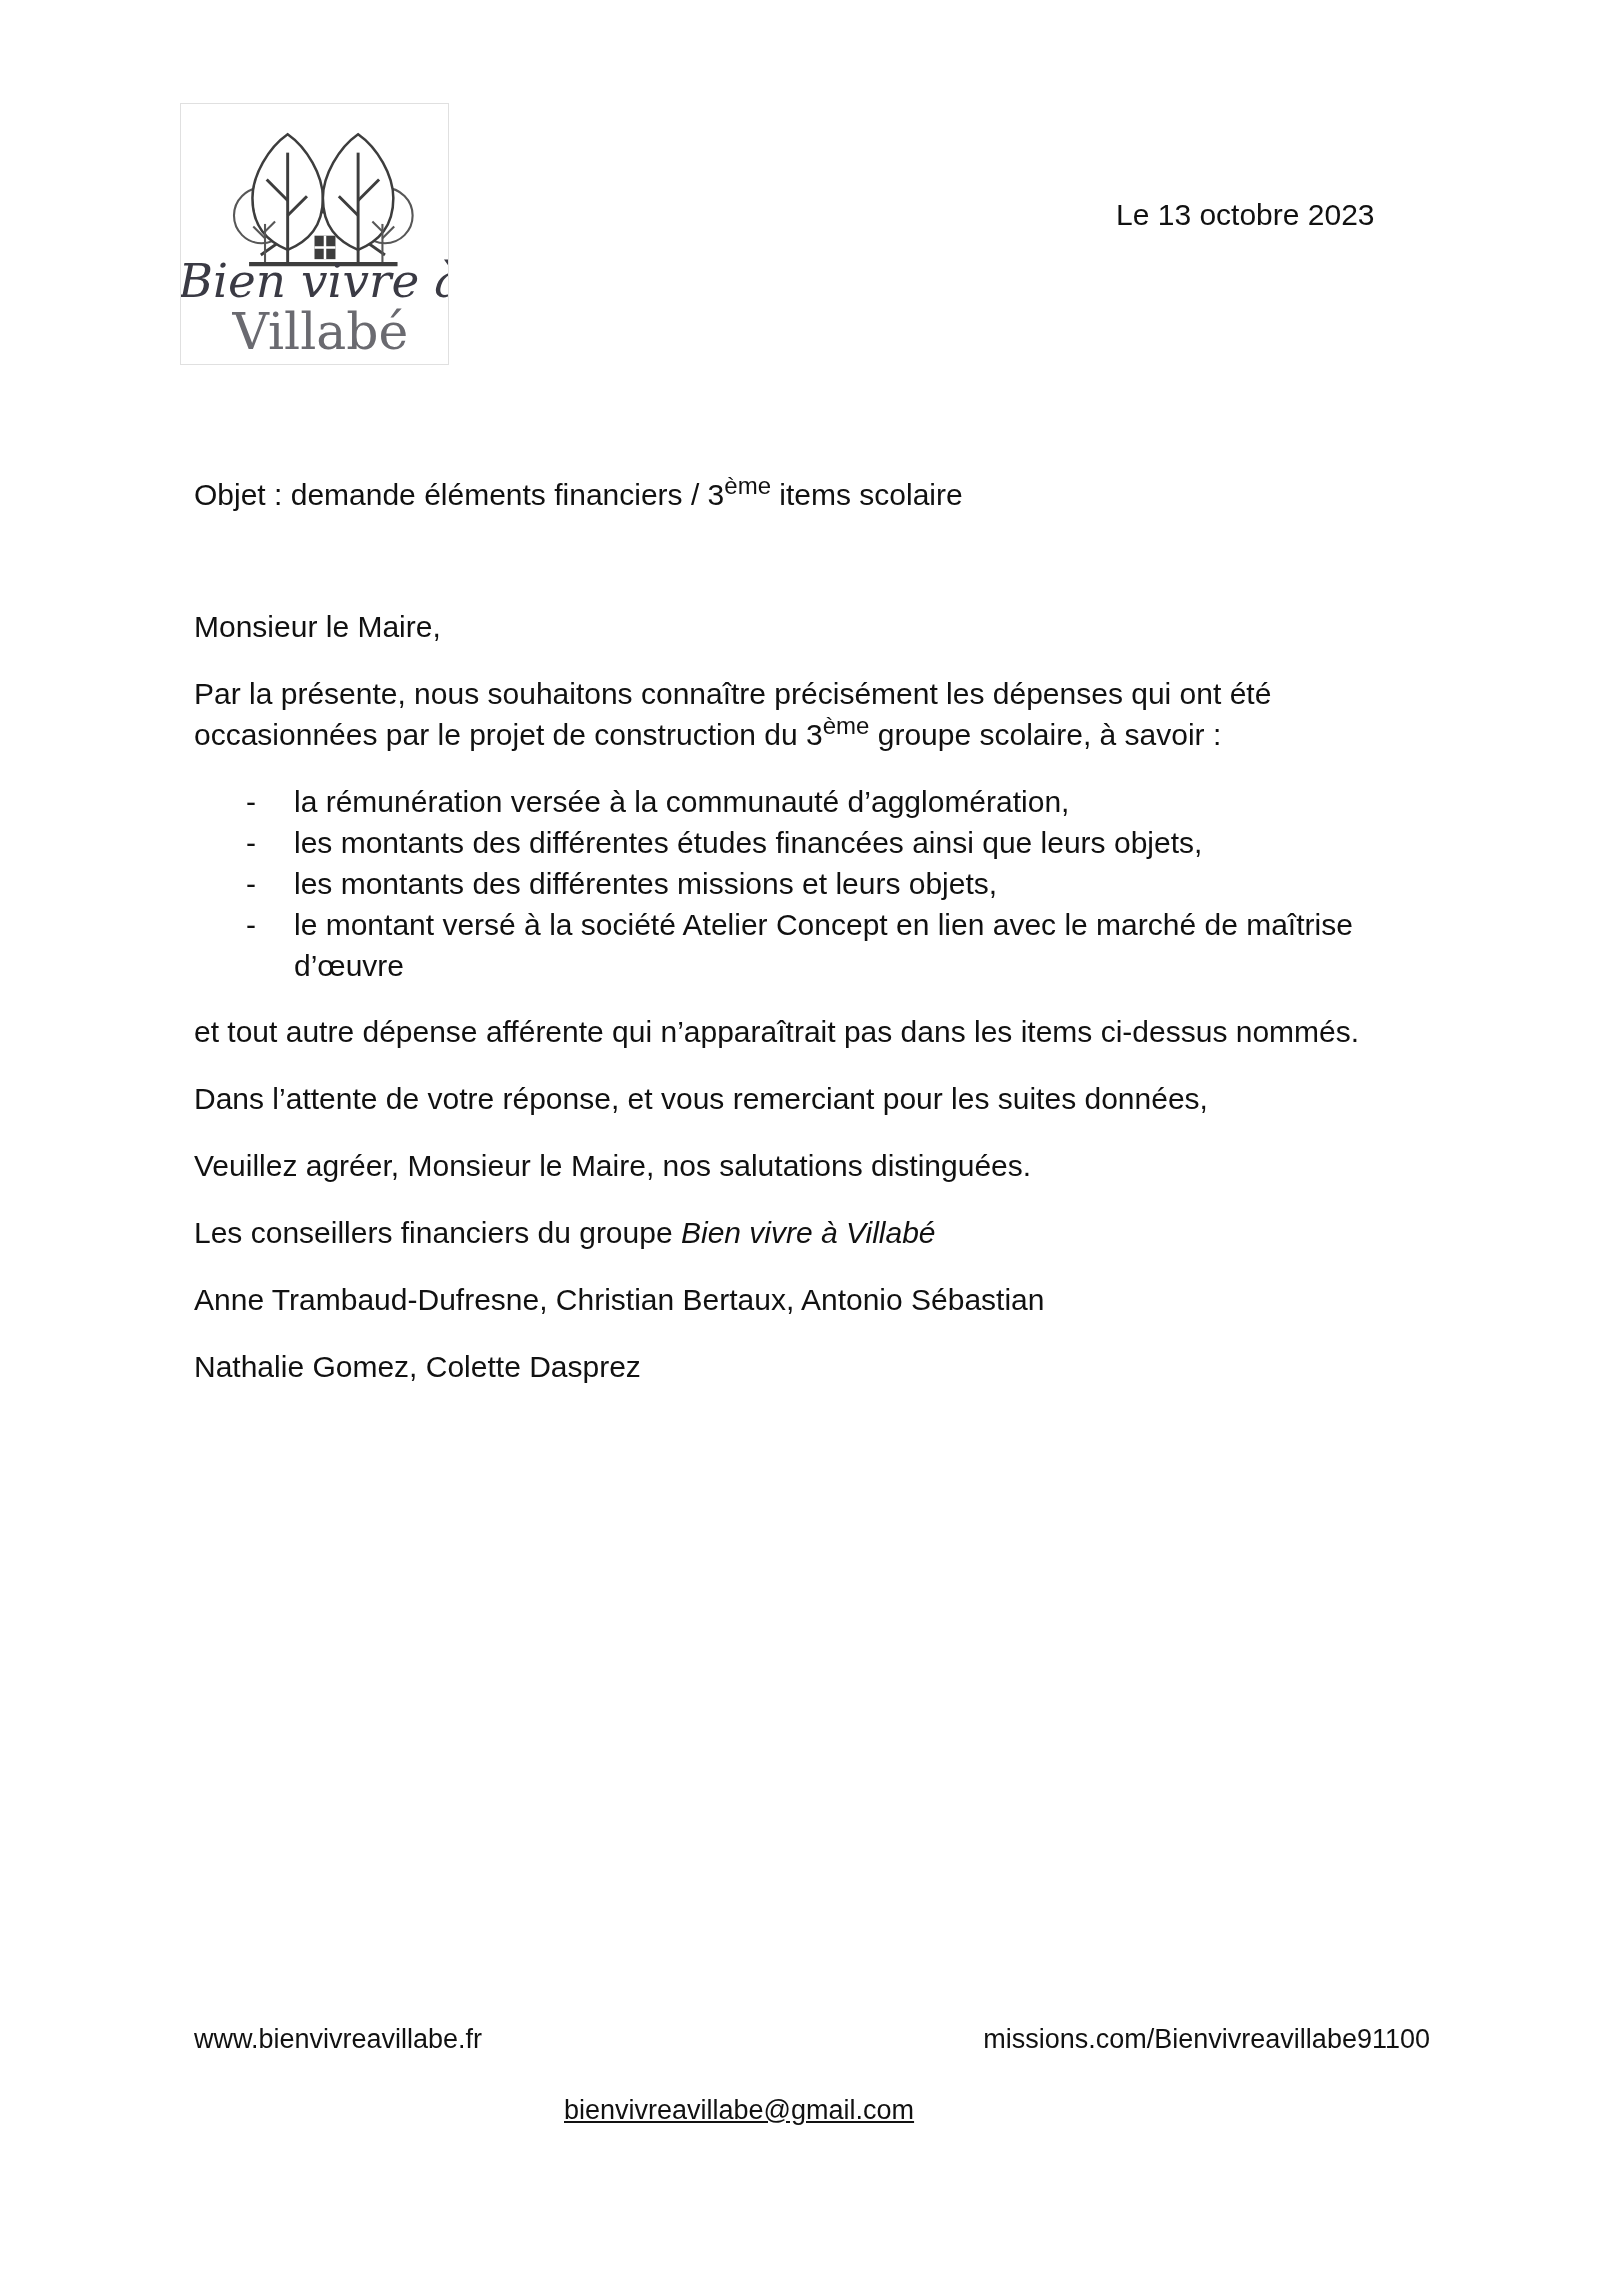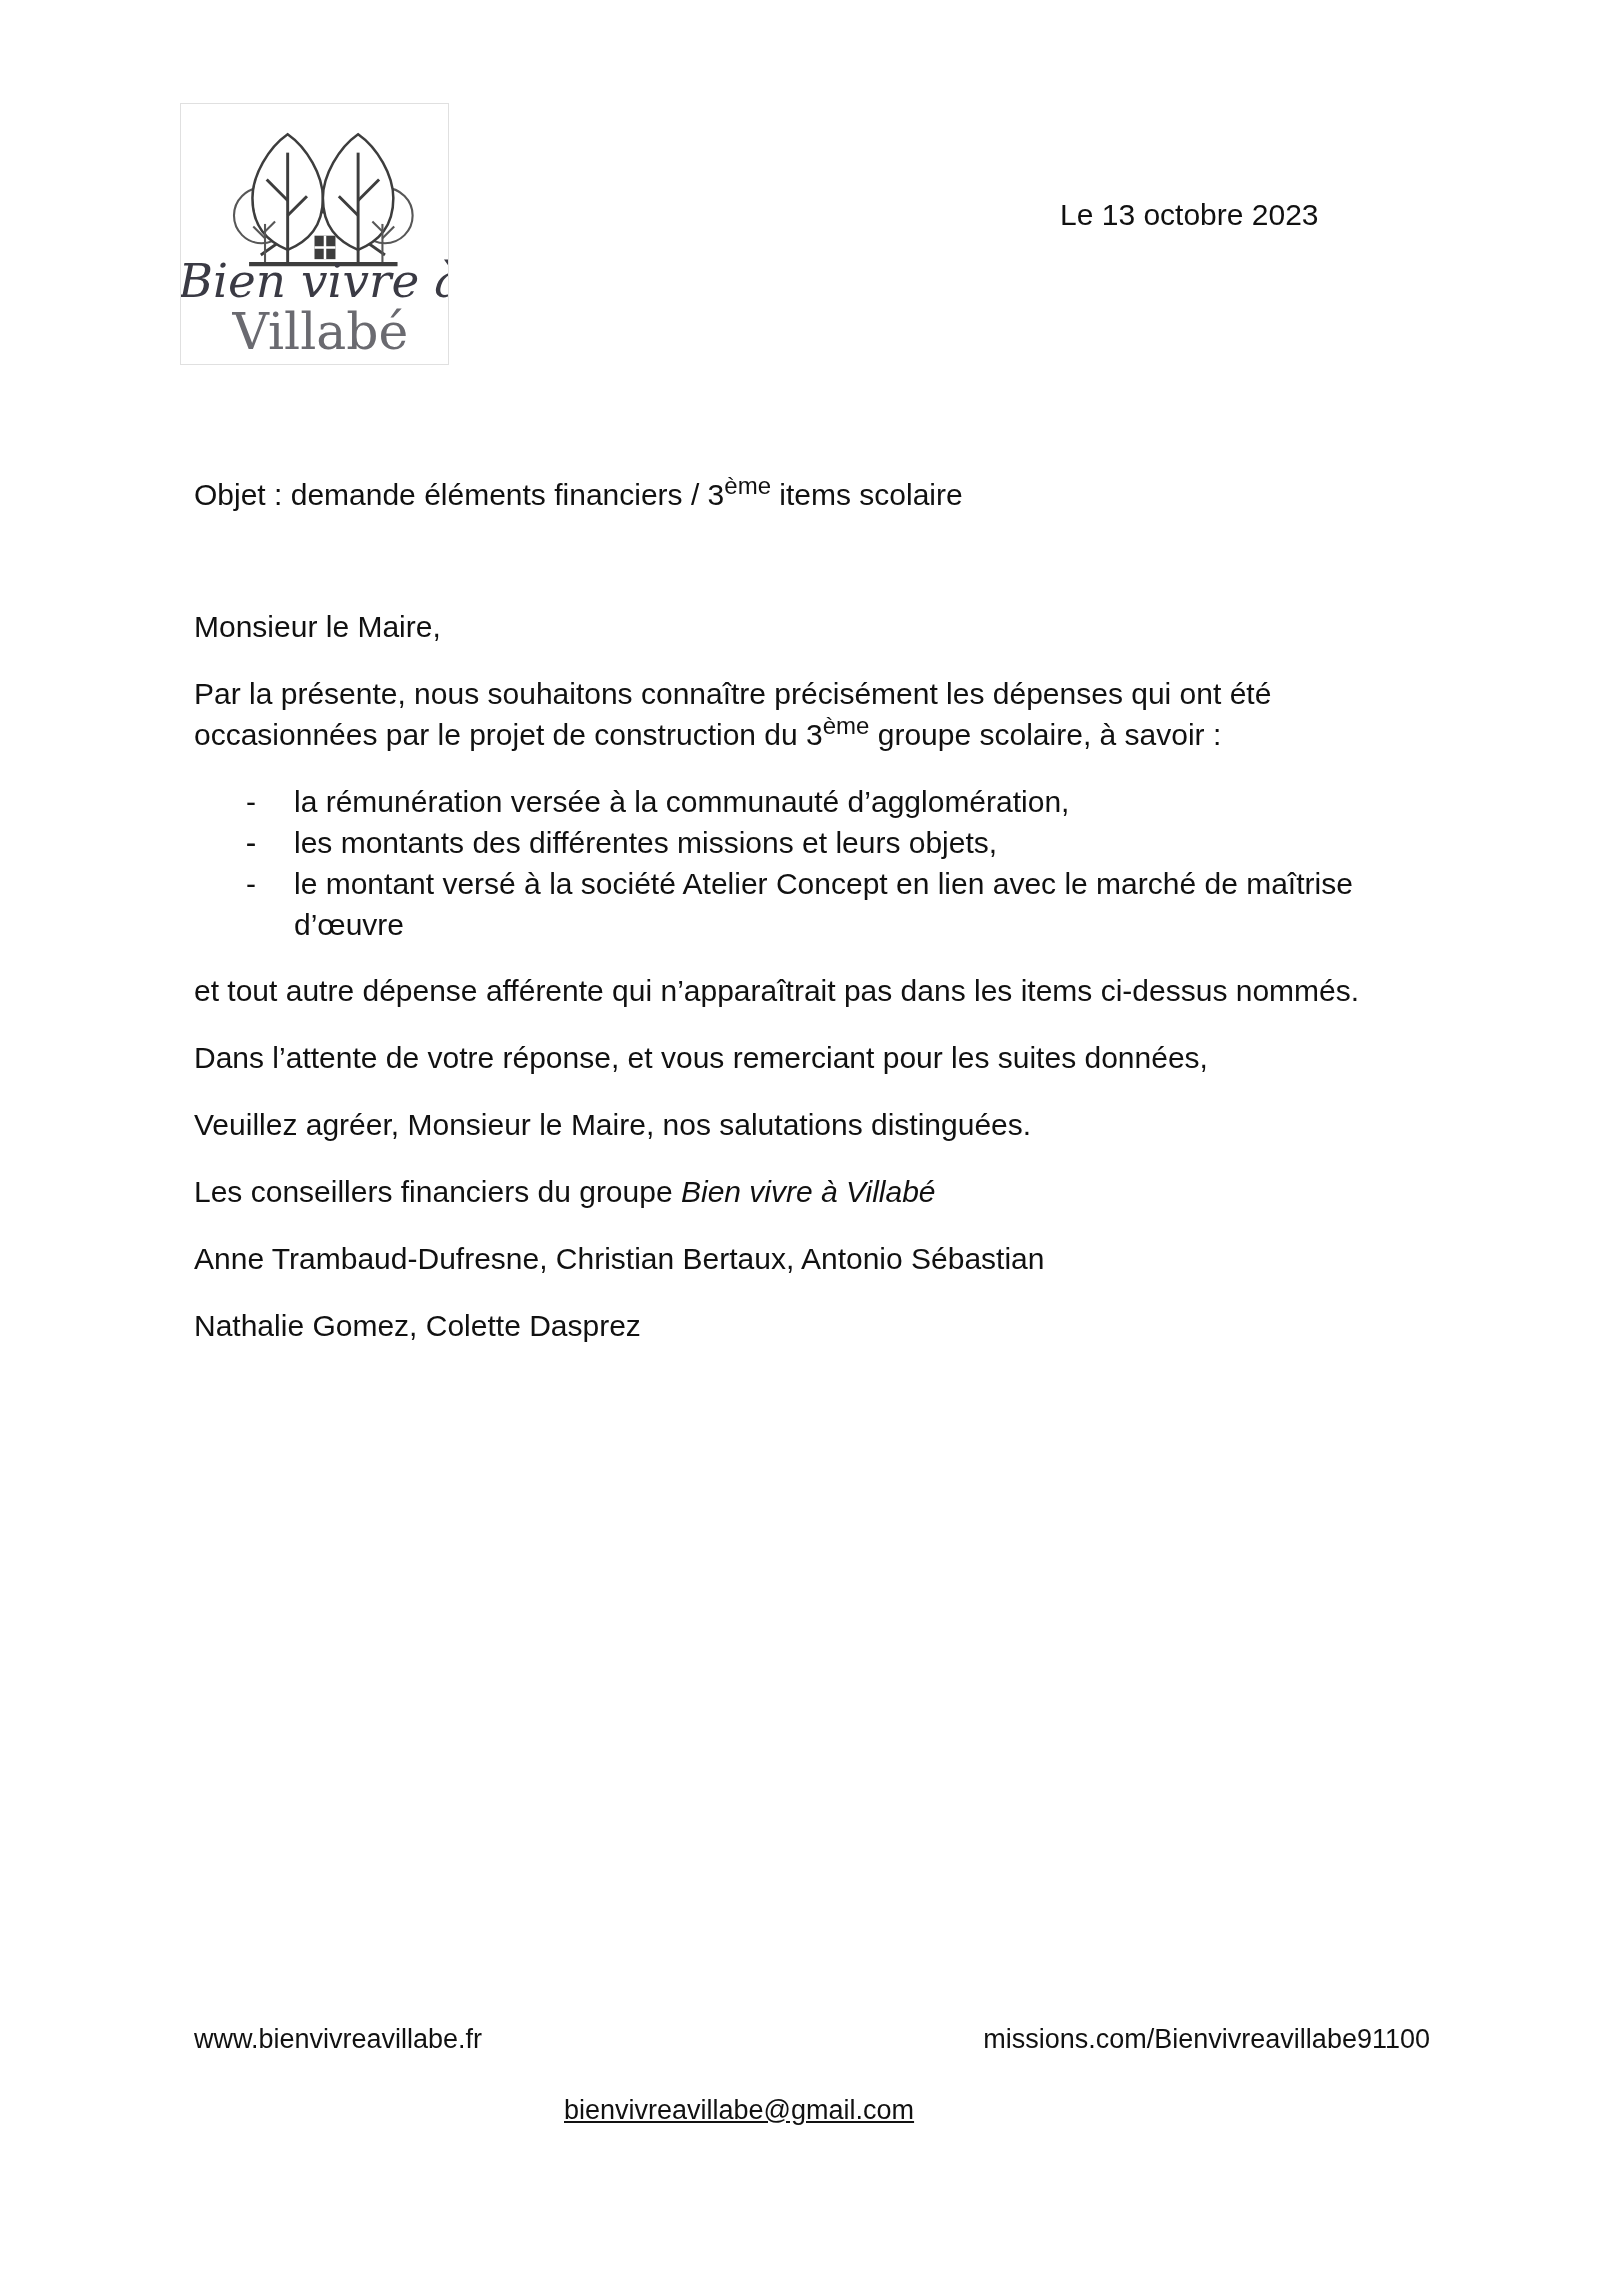--- a/index.html
+++ b/index.html
@@ -12,21 +12,21 @@
   *{margin:0;padding:0;box-sizing:border-box;}
   html,body{background:#ffffff;}
   body{font-family:"Liberation Sans","DejaVu Sans",sans-serif;color:var(--ink);}
   .page{position:relative;width:1623px;height:2295px;background:#ffffff;overflow:hidden;}
 
   
   .logo{position:absolute;left:180px;top:103px;width:269px;height:262px;border:0.8px solid #e0e0e0;}
   .logo svg{display:block;width:100%;height:100%;}
 
   
-  .date{position:absolute;left:1060px;top:194px;font-size:30px;line-height:41px;white-space:nowrap;}
+  .date{position:absolute;left:1116px;top:194px;font-size:30px;line-height:41px;white-space:nowrap;}
 
   
   .content{position:absolute;left:194px;top:474px;width:1236px;font-size:30px;line-height:41px;}
   .content p{margin:0 0 26px 0;}
   p.objet{margin-bottom:91px;}
   sup{font-size:24px;line-height:0;vertical-align:super;}
   ul.dash-list{list-style:none;margin:0 0 25px 0;padding:0 0 0 100px;}
   ul.dash-list li{position:relative;line-height:41px;}
   ul.dash-list .dash{position:absolute;left:-48px;top:0;}
   .italic{font-style:italic;}
@@ -91,21 +91,21 @@
   <div class="content">
 
     <p class="objet"><span>Objet : demande éléments financiers / 3</span><sup>ème</sup><span> items scolaire</span></p>
 
     <p>Monsieur le Maire,</p>
 
     <p><span>Par la présente, nous souhaitons connaître précisément les dépenses qui ont été occasionnées par le projet de construction du 3</span><sup>ème</sup><span> groupe scolaire, à savoir :</span></p>
 
     <ul class="dash-list">
       <li><span class="dash">-</span><span>la rémunération versée à la communauté d’agglomération,</span></li>
-      <li><span class="dash">-</span></li>
+      <li><span class="dash">-</span><span>les montants des différentes études financées ainsi que leurs objets,</span></li>
       <li><span class="dash">-</span><span>les montants des différentes missions et leurs objets,</span></li>
       <li><span class="dash">-</span><span>le montant versé à la société Atelier Concept en lien avec le marché de maîtrise d’œuvre</span></li>
     </ul>
 
     <p>et tout autre dépense afférente qui n’apparaîtrait pas dans les items ci-dessus nommés.</p>
 
     <p>Dans l’attente de votre réponse, et vous remerciant pour les suites données,</p>
 
     <p>Veuillez agréer, Monsieur le Maire, nos salutations distinguées.</p>
 

